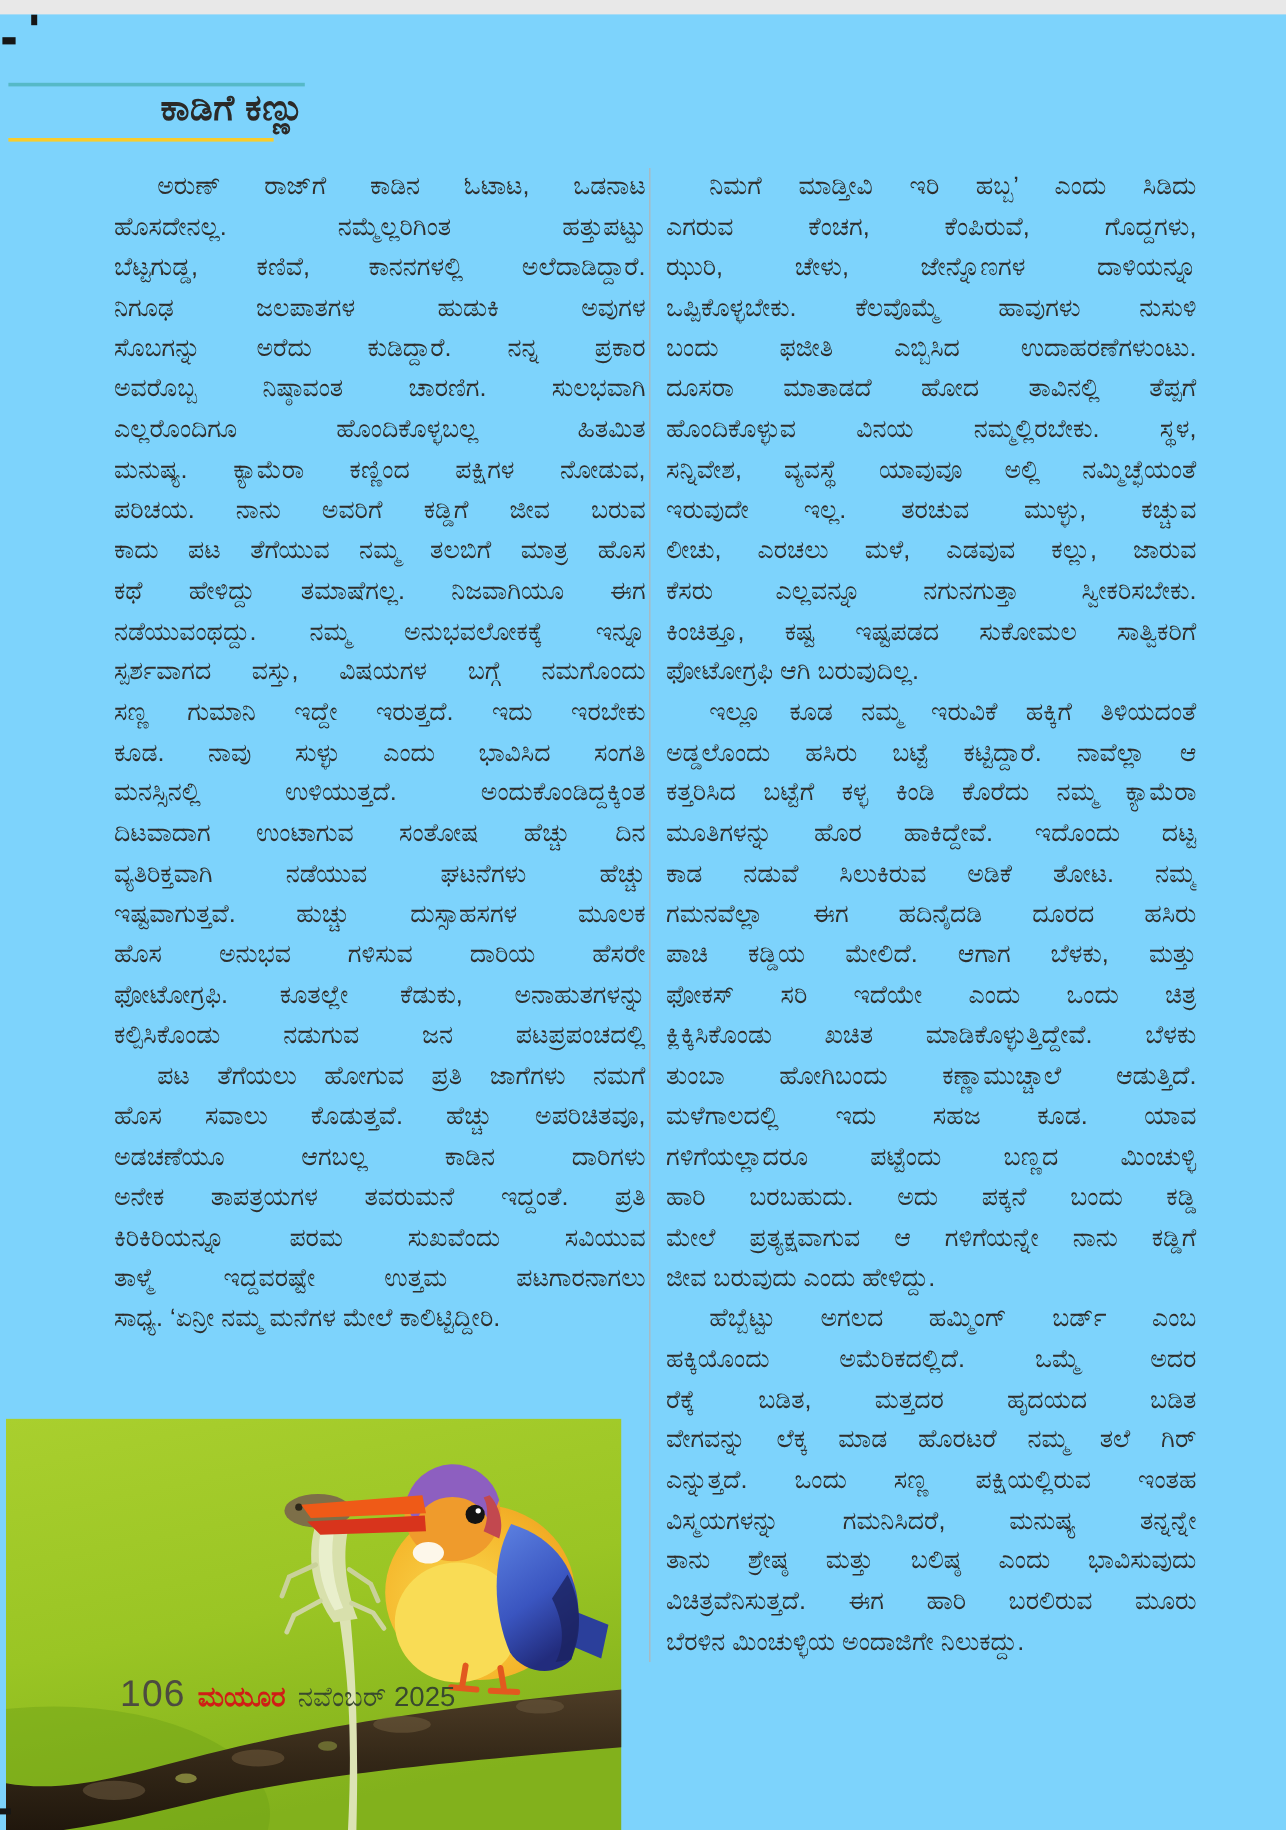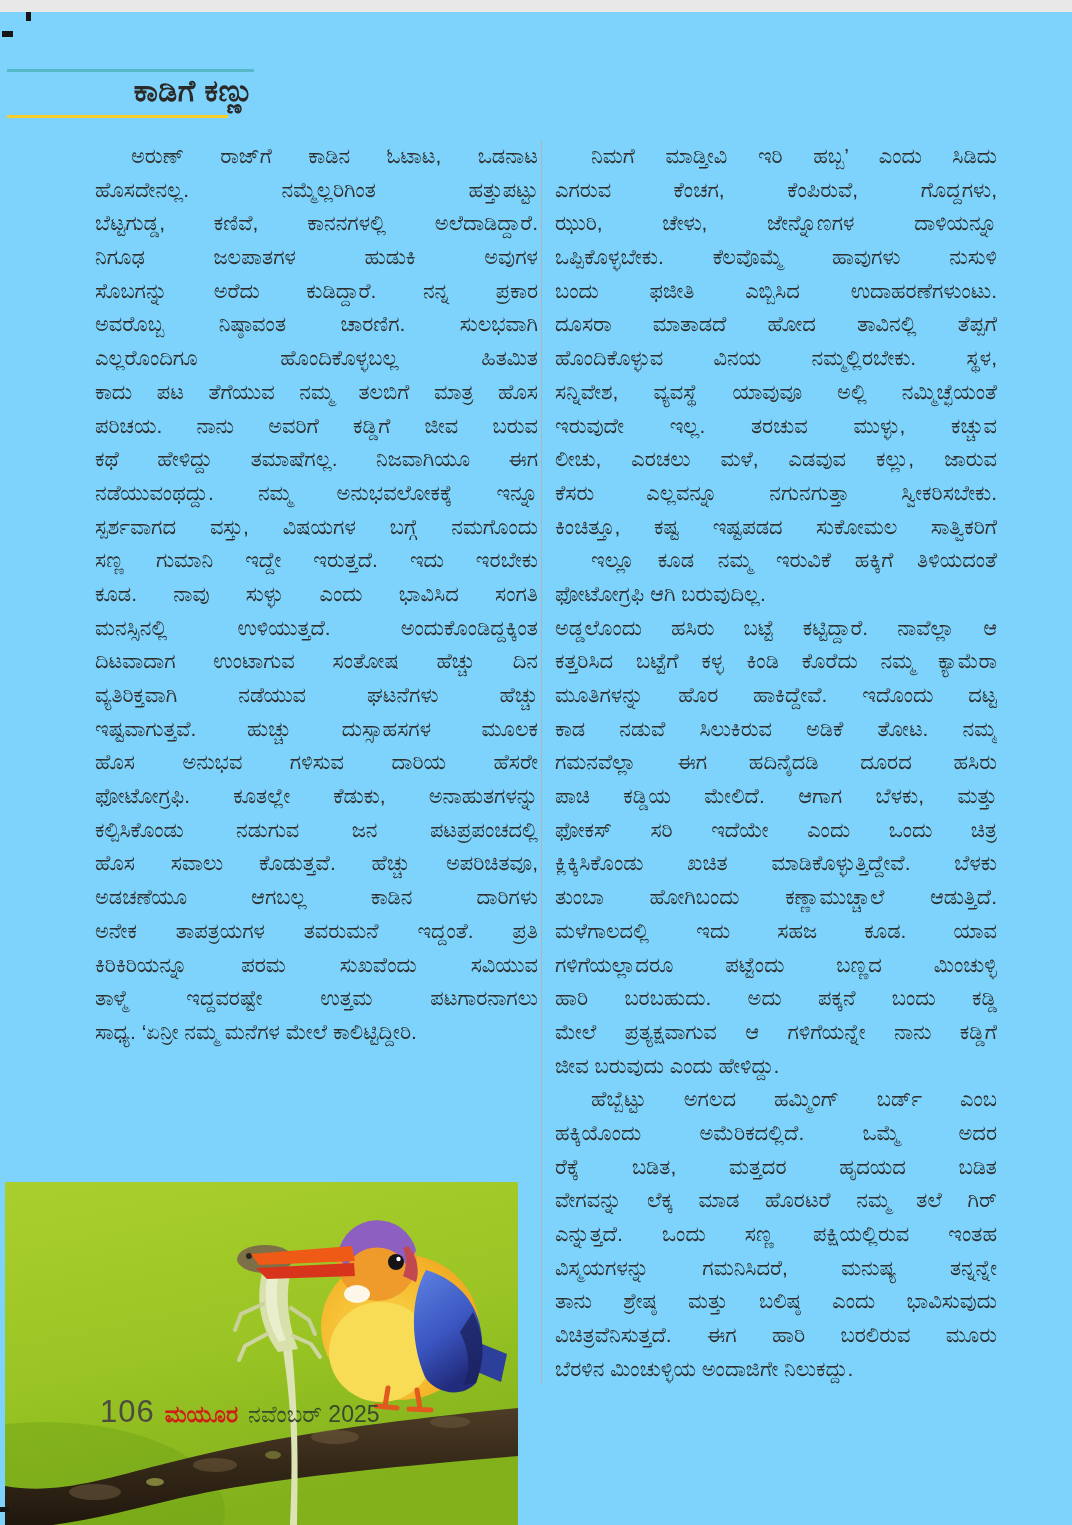--- a/index.html
+++ b/index.html
@@ -62,34 +62,36 @@
   <div class="rule-bottom" style="background: rgb(248, 204, 44);"></div>
 
   <div class="column column-left">
       <div class="line first">ಅರುಣ್ ರಾಜ್‌ಗೆ ಕಾಡಿನ ಓಟಾಟ, ಒಡನಾಟ</div>
       <div class="line">ಹೊಸದೇನಲ್ಲ. ನಮ್ಮೆಲ್ಲರಿಗಿಂತ ಹತ್ತುಪಟ್ಟು</div>
       <div class="line">ಬೆಟ್ಟಗುಡ್ಡ, ಕಣಿವೆ, ಕಾನನಗಳಲ್ಲಿ ಅಲೆದಾಡಿದ್ದಾರೆ.</div>
       <div class="line">ನಿಗೂಢ ಜಲಪಾತಗಳ ಹುಡುಕಿ ಅವುಗಳ</div>
       <div class="line">ಸೊಬಗನ್ನು ಅರೆದು ಕುಡಿದ್ದಾರೆ. ನನ್ನ ಪ್ರಕಾರ</div>
       <div class="line">ಅವರೊಬ್ಬ ನಿಷ್ಠಾವಂತ ಚಾರಣಿಗ. ಸುಲಭವಾಗಿ</div>
       <div class="line">ಎಲ್ಲರೊಂದಿಗೂ ಹೊಂದಿಕೊಳ್ಳಬಲ್ಲ ಹಿತಮಿತ</div>
+      <div class="line">ಮನುಷ್ಯ. ಕ್ಯಾಮೆರಾ ಕಣ್ಣಿಂದ ಪಕ್ಷಿಗಳ ನೋಡುವ,</div>
+      <div class="line">ಪರಿಚಯ. ನಾನು ಅವರಿಗೆ ಕಡ್ಡಿಗೆ ಜೀವ ಬರುವ</div>
       <div class="line">ಕಾದು ಪಟ ತೆಗೆಯುವ ನಮ್ಮ ತಲಬಿಗೆ ಮಾತ್ರ ಹೊಸ</div>
-      <div class="line">ಪರಿಚಯ. ನಾನು ಅವರಿಗೆ ಕಡ್ಡಿಗೆ ಜೀವ ಬರುವ</div>
       <div class="line">ಕಥೆ ಹೇಳಿದ್ದು ತಮಾಷೆಗಲ್ಲ. ನಿಜವಾಗಿಯೂ ಈಗ</div>
       <div class="line">ನಡೆಯುವಂಥದ್ದು. ನಮ್ಮ ಅನುಭವಲೋಕಕ್ಕೆ ಇನ್ನೂ</div>
       <div class="line">ಸ್ಪರ್ಶವಾಗದ ವಸ್ತು, ವಿಷಯಗಳ ಬಗ್ಗೆ ನಮಗೊಂದು</div>
       <div class="line">ಸಣ್ಣ ಗುಮಾನಿ ಇದ್ದೇ ಇರುತ್ತದೆ. ಇದು ಇರಬೇಕು</div>
       <div class="line">ಕೂಡ. ನಾವು ಸುಳ್ಳು ಎಂದು ಭಾವಿಸಿದ ಸಂಗತಿ</div>
       <div class="line">ಮನಸ್ಸಿನಲ್ಲಿ ಉಳಿಯುತ್ತದೆ. ಅಂದುಕೊಂಡಿದ್ದಕ್ಕಿಂತ</div>
       <div class="line">ದಿಟವಾದಾಗ ಉಂಟಾಗುವ ಸಂತೋಷ ಹೆಚ್ಚು ದಿನ</div>
       <div class="line">ವ್ಯತಿರಿಕ್ತವಾಗಿ ನಡೆಯುವ ಘಟನೆಗಳು ಹೆಚ್ಚು</div>
       <div class="line">ಇಷ್ಟವಾಗುತ್ತವೆ. ಹುಚ್ಚು ದುಸ್ಸಾಹಸಗಳ ಮೂಲಕ</div>
       <div class="line">ಹೊಸ ಅನುಭವ ಗಳಿಸುವ ದಾರಿಯ ಹೆಸರೇ</div>
       <div class="line">ಫೋಟೋಗ್ರಫಿ. ಕೂತಲ್ಲೇ ಕೆಡುಕು, ಅನಾಹುತಗಳನ್ನು</div>
       <div class="line">ಕಲ್ಪಿಸಿಕೊಂಡು ನಡುಗುವ ಜನ ಪಟಪ್ರಪಂಚದಲ್ಲಿ</div>
+      <div class="line first">ಪಟ ತೆಗೆಯಲು ಹೋಗುವ ಪ್ರತಿ ಜಾಗೆಗಳು ನಮಗೆ</div>
       <div class="line">ಹೊಸ ಸವಾಲು ಕೊಡುತ್ತವೆ. ಹೆಚ್ಚು ಅಪರಿಚಿತವೂ,</div>
       <div class="line">ಅಡಚಣೆಯೂ ಆಗಬಲ್ಲ ಕಾಡಿನ ದಾರಿಗಳು</div>
       <div class="line">ಅನೇಕ ತಾಪತ್ರಯಗಳ ತವರುಮನೆ ಇದ್ದಂತೆ. ಪ್ರತಿ</div>
       <div class="line">ಕಿರಿಕಿರಿಯನ್ನೂ ಪರಮ ಸುಖವೆಂದು ಸವಿಯುವ</div>
       <div class="line">ತಾಳ್ಮೆ ಇದ್ದವರಷ್ಟೇ ಉತ್ತಮ ಪಟಗಾರನಾಗಲು</div>
       <div class="line last">ಸಾಧ್ಯ. ‘ಏನ್ರೀ ನಮ್ಮ ಮನೆಗಳ ಮೇಲೆ ಕಾಲಿಟ್ಟಿದ್ದೀರಿ.</div>
     </div>
   <div class="divider" style="background: rgb(179, 179, 179);"></div>
   <div class="column column-right">
       <div class="line first">ನಿಮಗೆ ಮಾಡ್ತೀವಿ ಇರಿ ಹಬ್ಬ’ ಎಂದು ಸಿಡಿದು</div>
@@ -97,22 +99,22 @@
       <div class="line">ಝುರಿ, ಚೇಳು, ಜೇನ್ನೊಣಗಳ ದಾಳಿಯನ್ನೂ</div>
       <div class="line">ಒಪ್ಪಿಕೊಳ್ಳಬೇಕು. ಕೆಲವೊಮ್ಮೆ ಹಾವುಗಳು ನುಸುಳಿ</div>
       <div class="line">ಬಂದು ಫಜೀತಿ ಎಬ್ಬಿಸಿದ ಉದಾಹರಣೆಗಳುಂಟು.</div>
       <div class="line">ದೂಸರಾ ಮಾತಾಡದೆ ಹೋದ ತಾವಿನಲ್ಲಿ ತೆಪ್ಪಗೆ</div>
       <div class="line">ಹೊಂದಿಕೊಳ್ಳುವ ವಿನಯ ನಮ್ಮಲ್ಲಿರಬೇಕು. ಸ್ಥಳ,</div>
       <div class="line">ಸನ್ನಿವೇಶ, ವ್ಯವಸ್ಥೆ ಯಾವುವೂ ಅಲ್ಲಿ ನಮ್ಮಿಚ್ಛೆಯಂತೆ</div>
       <div class="line">ಇರುವುದೇ ಇಲ್ಲ. ತರಚುವ ಮುಳ್ಳು, ಕಚ್ಚುವ</div>
       <div class="line">ಲೀಚು, ಎರಚಲು ಮಳೆ, ಎಡವುವ ಕಲ್ಲು, ಜಾರುವ</div>
       <div class="line">ಕೆಸರು ಎಲ್ಲವನ್ನೂ ನಗುನಗುತ್ತಾ ಸ್ವೀಕರಿಸಬೇಕು.</div>
       <div class="line">ಕಿಂಚಿತ್ತೂ, ಕಷ್ಟ ಇಷ್ಟಪಡದ ಸುಕೋಮಲ ಸಾತ್ವಿಕರಿಗೆ</div>
+      <div class="line last">ಫೋಟೋಗ್ರಫಿ ಆಗಿ ಬರುವುದಿಲ್ಲ.</div>
       <div class="line first">ಇಲ್ಲೂ ಕೂಡ ನಮ್ಮ ಇರುವಿಕೆ ಹಕ್ಕಿಗೆ ತಿಳಿಯದಂತೆ</div>
-      <div class="line last">ಫೋಟೋಗ್ರಫಿ ಆಗಿ ಬರುವುದಿಲ್ಲ.</div>
       <div class="line">ಅಡ್ಡಲೊಂದು ಹಸಿರು ಬಟ್ಟೆ ಕಟ್ಟಿದ್ದಾರೆ. ನಾವೆಲ್ಲಾ ಆ</div>
       <div class="line">ಕತ್ತರಿಸಿದ ಬಟ್ಟೆಗೆ ಕಳ್ಳ ಕಿಂಡಿ ಕೊರೆದು ನಮ್ಮ ಕ್ಯಾಮೆರಾ</div>
       <div class="line">ಮೂತಿಗಳನ್ನು ಹೊರ ಹಾಕಿದ್ದೇವೆ. ಇದೊಂದು ದಟ್ಟ</div>
       <div class="line">ಕಾಡ ನಡುವೆ ಸಿಲುಕಿರುವ ಅಡಿಕೆ ತೋಟ. ನಮ್ಮ</div>
       <div class="line">ಗಮನವೆಲ್ಲಾ ಈಗ ಹದಿನೈದಡಿ ದೂರದ ಹಸಿರು</div>
       <div class="line">ಪಾಚಿ ಕಡ್ಡಿಯ ಮೇಲಿದೆ. ಆಗಾಗ ಬೆಳಕು, ಮತ್ತು</div>
       <div class="line">ಫೋಕಸ್ ಸರಿ ಇದೆಯೇ ಎಂದು ಒಂದು ಚಿತ್ರ</div>
       <div class="line">ಕ್ಲಿಕ್ಕಿಸಿಕೊಂಡು ಖಚಿತ ಮಾಡಿಕೊಳ್ಳುತ್ತಿದ್ದೇವೆ. ಬೆಳಕು</div>
       <div class="line">ತುಂಬಾ ಹೋಗಿಬಂದು ಕಣ್ಣಾಮುಚ್ಚಾಲೆ ಆಡುತ್ತಿದೆ.</div>
       <div class="line">ಮಳೆಗಾಲದಲ್ಲಿ ಇದು ಸಹಜ ಕೂಡ. ಯಾವ</div>

